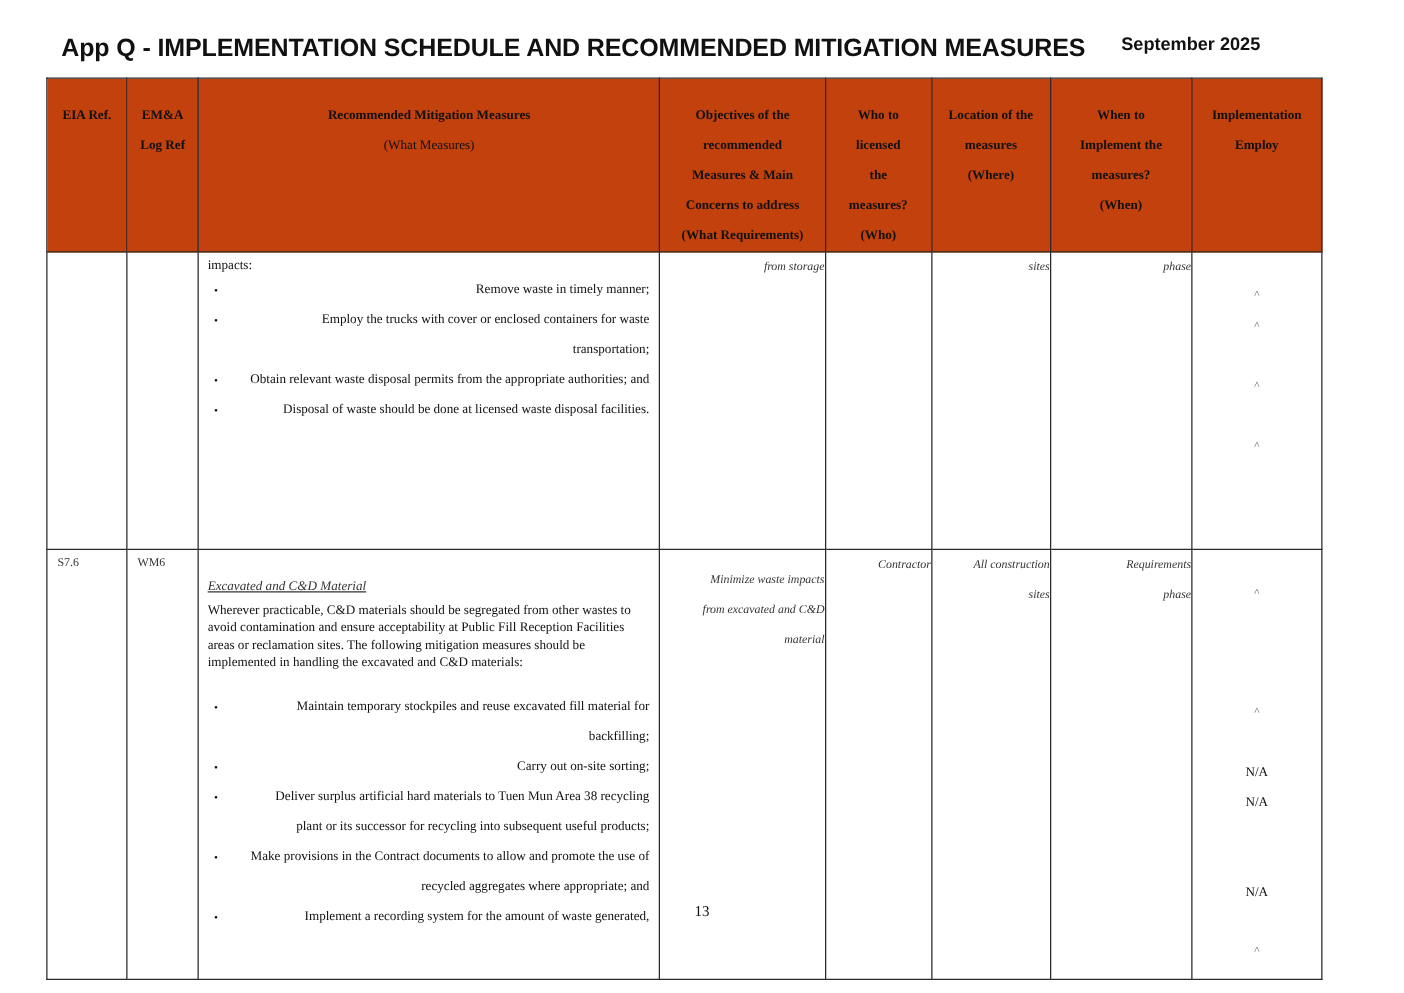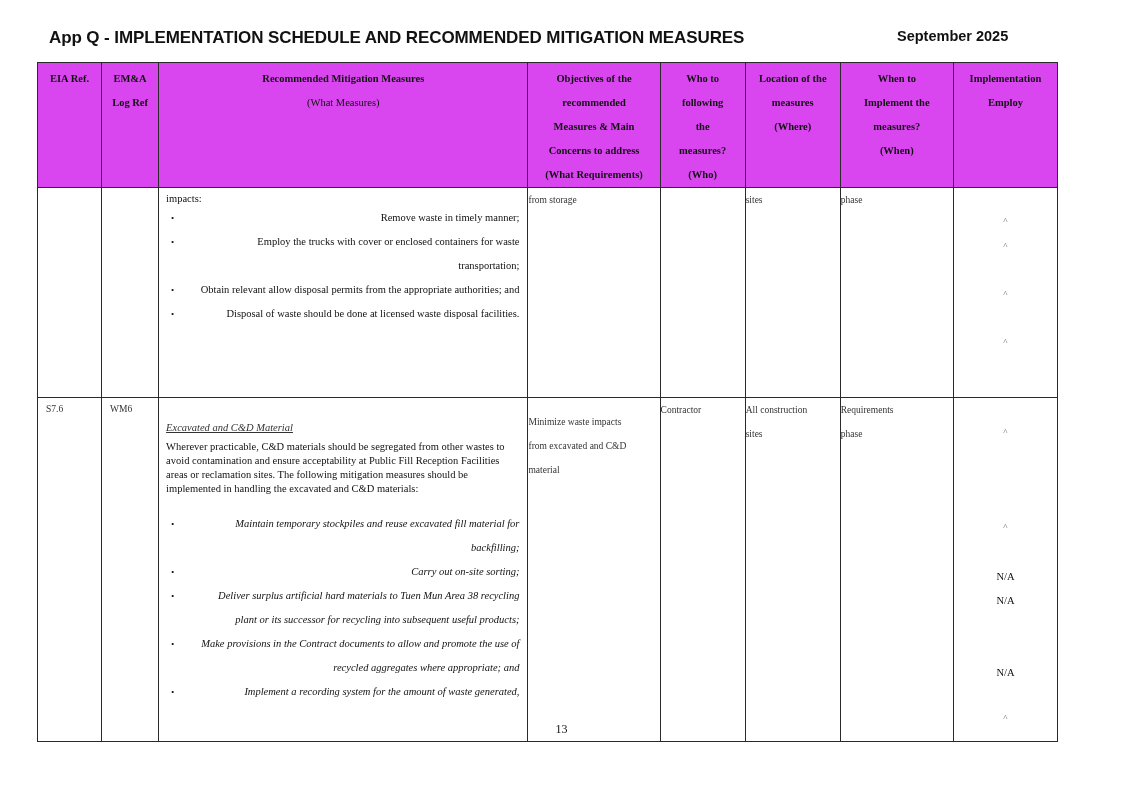--- a/index.html
+++ b/index.html
@@ -1,24 +1,24 @@
 <!DOCTYPE html>
 <html><head>
 <meta charset="utf-8">
 <style>
   html, body { margin:0; padding:0; background:#ffffff; }
   body { width:1123px; height:794px; position:relative; overflow:hidden; font-family:"Liberation Serif", serif; color:#111; }
-  .hdr-title { position:absolute; left:49px; top:28px; font-family:"Liberation Sans", sans-serif; font-weight:bold; font-size:17px; letter-spacing:-0.1px; }
+  .hdr-title { position:absolute; left:49px; top:28px; font-family:"Liberation Sans", sans-serif; font-weight:bold; font-size:20px; letter-spacing:-0.1px; }
   .hdr-date { position:absolute; left:897px; top:28px; font-family:"Liberation Sans", sans-serif; font-weight:bold; font-size:14.5px; }
   table.mm { position:absolute; left:37px; top:62px; width:1021px; border-collapse:collapse; table-layout:fixed; }
   table.mm td, table.mm th { border:1.6px solid #2a2a2a; vertical-align:top; padding:0; }
-  table.mm th { background:#d946ef; font-weight:bold; font-size:10.5px; line-height:24px; text-align:center; height:118px; padding-top:4px;font-family:Liberation Serif, serif; }
+  table.mm th { background:#c2410c; font-weight:bold; font-size:10.5px; line-height:24px; text-align:center; height:118px; padding-top:18px;font-family:Liberation Serif, serif; }
   .c0 { width:64px; } .c1 { width:57px; } .c2 { width:369px; } .c3 { width:132px; }
   .c4 { width:85px; } .c5 { width:95px; } .c6 { width:113px; } .c7 { width:104px; }
-  .small { font-size:9.5px; color:#333; text-align:left; line-height:24px; }
+  .small { font-size:9.5px; color:#333; text-align:right; line-height:24px;font-style:italic; }
   .ref { font-size:9.5px; color:#333; padding:6px 0 0 8px !important; }
   .measure { font-size:10.5px; padding:4px 8px 0 7px !important; }
   .measure .lead { line-height:24px; }
   .measure .para { line-height:14px; margin-top:3px; }
   .measure .heading { font-style:italic; text-decoration:underline; color:#333; font-size:10.5px; line-height:18px; margin-top:17px; }
   ul.bl { list-style:none; margin:0; padding:0; }
   ul.bl li { position:relative; padding-left:31px; line-height:24px;text-align:right; }
   ul.bl li::before { content:"\2022"; position:absolute; left:5px; top:0; font-size:9px; }
   .status { position:relative; }
   .st { position:absolute; left:0; right:0; text-align:center; font-size:10.5px; }
@@ -57,21 +57,21 @@
       </th>
       <th>
         <div>Objectives of the</div>
         <div>recommended</div>
         <div>Measures &amp; Main</div>
         <div>Concerns to address</div>
         <div>(What Requirements)</div>
       </th>
       <th>
         <div>Who to</div>
-        <div>following</div>
+        <div>licensed</div>
         <div>the</div>
         <div>measures?</div>
         <div>(Who)</div>
       </th>
       <th>
         <div>Location of the</div>
         <div>measures</div>
         <div>(Where)</div>
       </th>
       <th>
@@ -81,29 +81,29 @@
         <div>(When)</div>
       </th>
       <th>
         <div>Implementation</div>
         <div>Employ</div>
       </th>
     </tr>
   </thead>
   <tbody>
 
-    <tr style="height:210px;">
+    <tr style="height:238px;">
       <td class="ref"></td>
       <td class="ref"></td>
       <td class="measure">
         <div class="lead" style="line-height:14px;margin-top:0;">impacts:</div>
         <ul class="bl">
           <li>Remove waste in timely manner;</li>
           <li>Employ the trucks with cover or enclosed containers for waste transportation;</li>
-          <li>Obtain relevant allow disposal permits from the appropriate authorities; and</li>
+          <li>Obtain relevant waste disposal permits from the appropriate authorities; and</li>
           <li>Disposal of waste should be done at licensed waste disposal facilities.</li>
         </ul>
       </td>
       <td class="small">
           <div style="line-height:14px;padding-top:5px;">from storage</div>
         </td>
       <td class="small"></td>
       <td class="small">
           <div style="line-height:14px;padding-top:5px;">sites</div>
         </td>
@@ -117,21 +117,21 @@
         <span class="st caret" style="top:149px;">^</span>
       </td>
     </tr>
 
     <tr style="height:344px;">
       <td class="ref">S7.6</td>
       <td class="ref">WM6</td>
       <td class="measure">
         <div class="heading">Excavated and C&amp;D Material</div>
         <div class="para">Wherever practicable, C&amp;D materials should be segregated from other wastes to avoid contamination and ensure acceptability at Public Fill Reception Facilities areas or reclamation sites. The following mitigation measures should be implemented in handling the excavated and C&amp;D materials:</div>
-        <ul class="bl" style="margin-top:16px;font-style:italic;">
+        <ul class="bl" style="margin-top:16px;">
           <li>Maintain temporary stockpiles and reuse excavated fill material for backfilling;</li>
           <li>Carry out on-site sorting;</li>
           <li>Deliver surplus artificial hard materials to Tuen Mun Area 38 recycling plant or its successor for recycling into subsequent useful products;</li>
           <li>Make provisions in the Contract documents to allow and promote the use of recycled aggregates where appropriate; and</li>
           <li>Implement a recording system for the amount of waste generated,</li>
         </ul>
       </td>
       <td class="small">
         <div style="padding-top:0;margin-top:12px;">
           <div>Minimize waste impacts</div>

